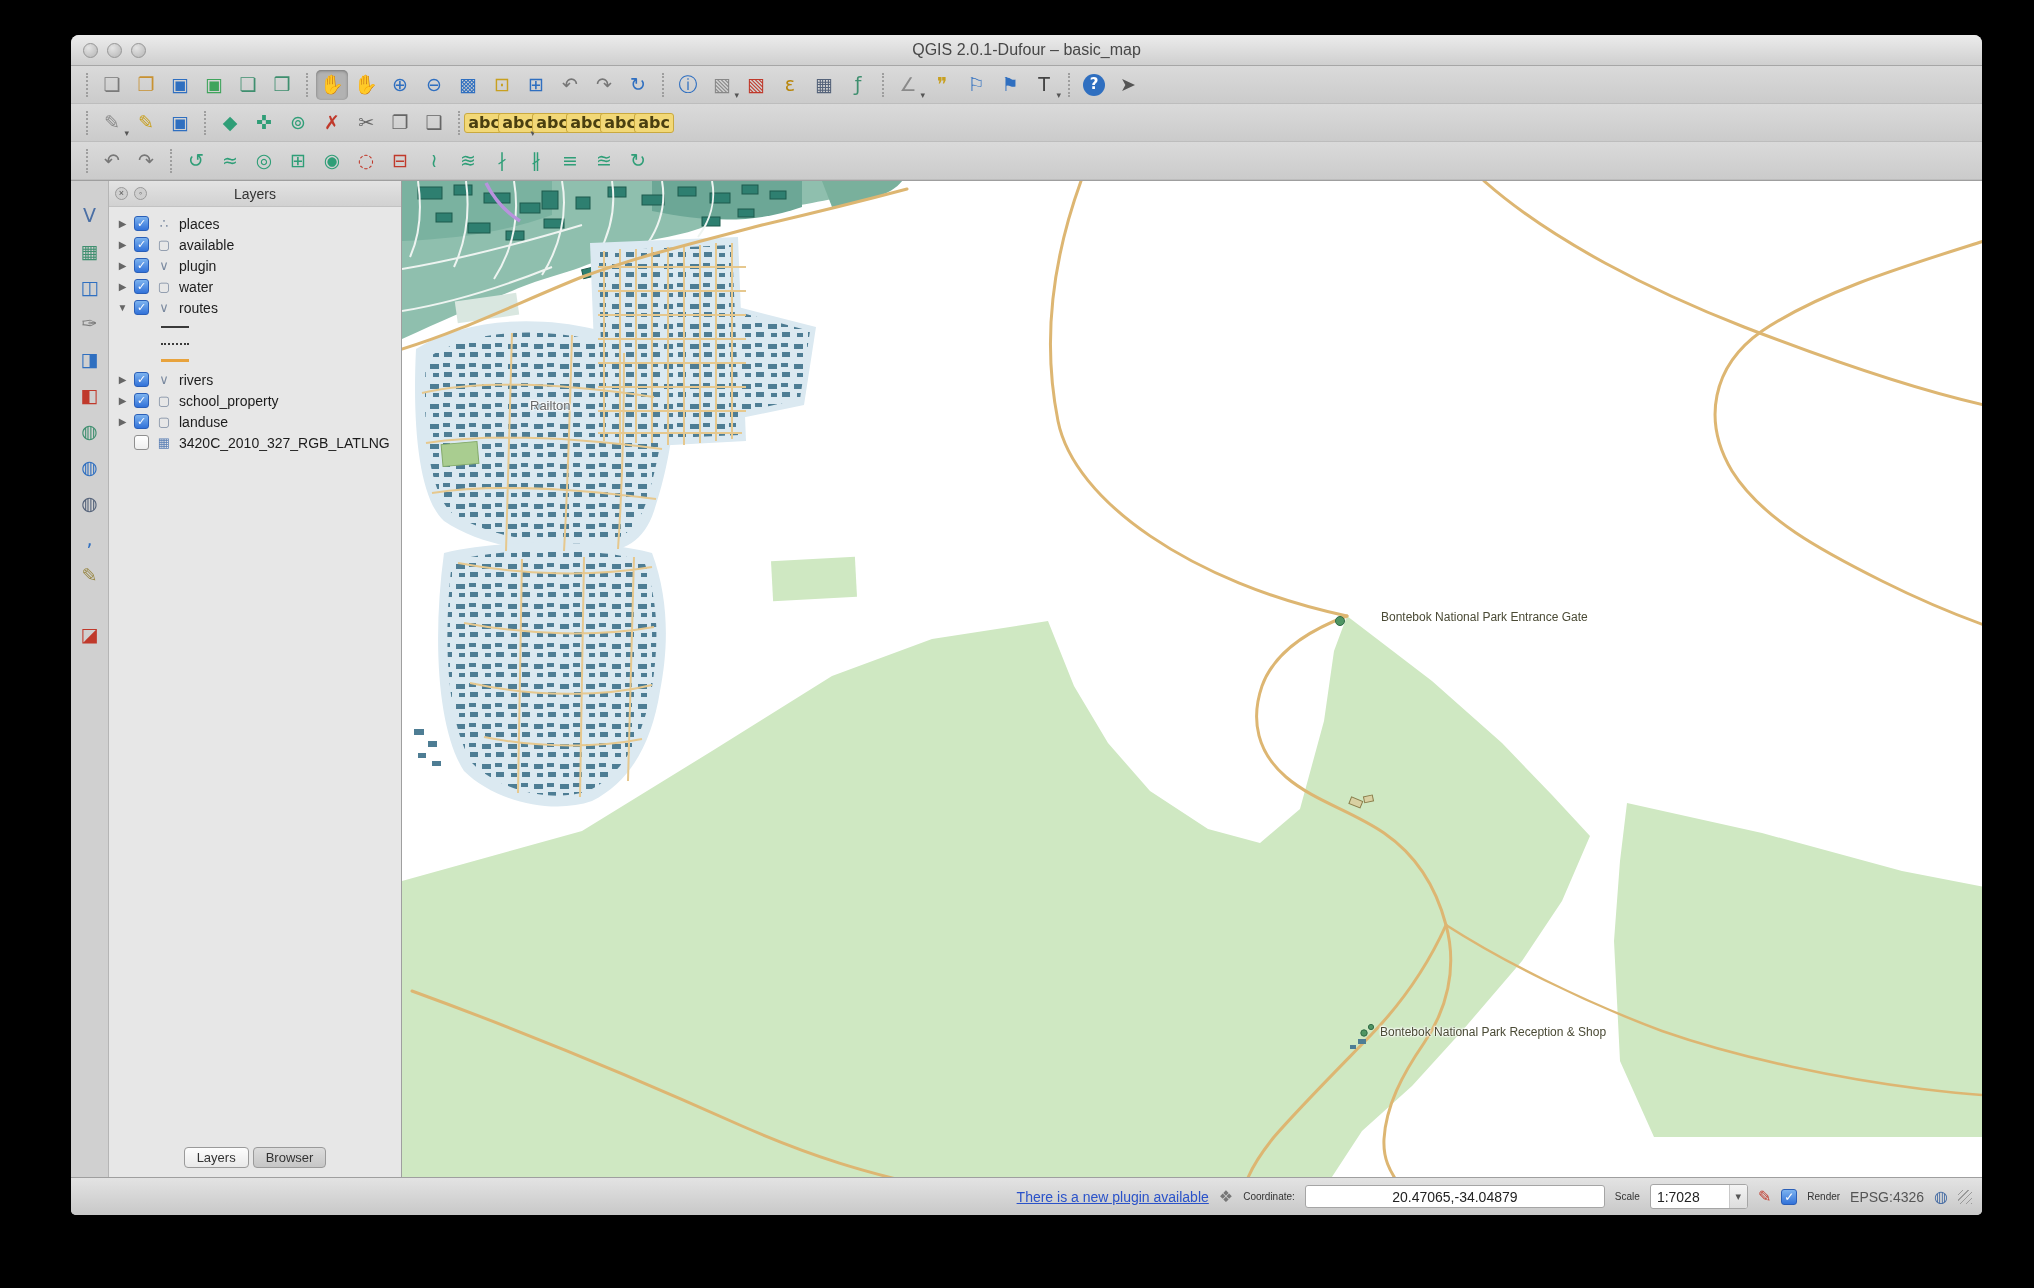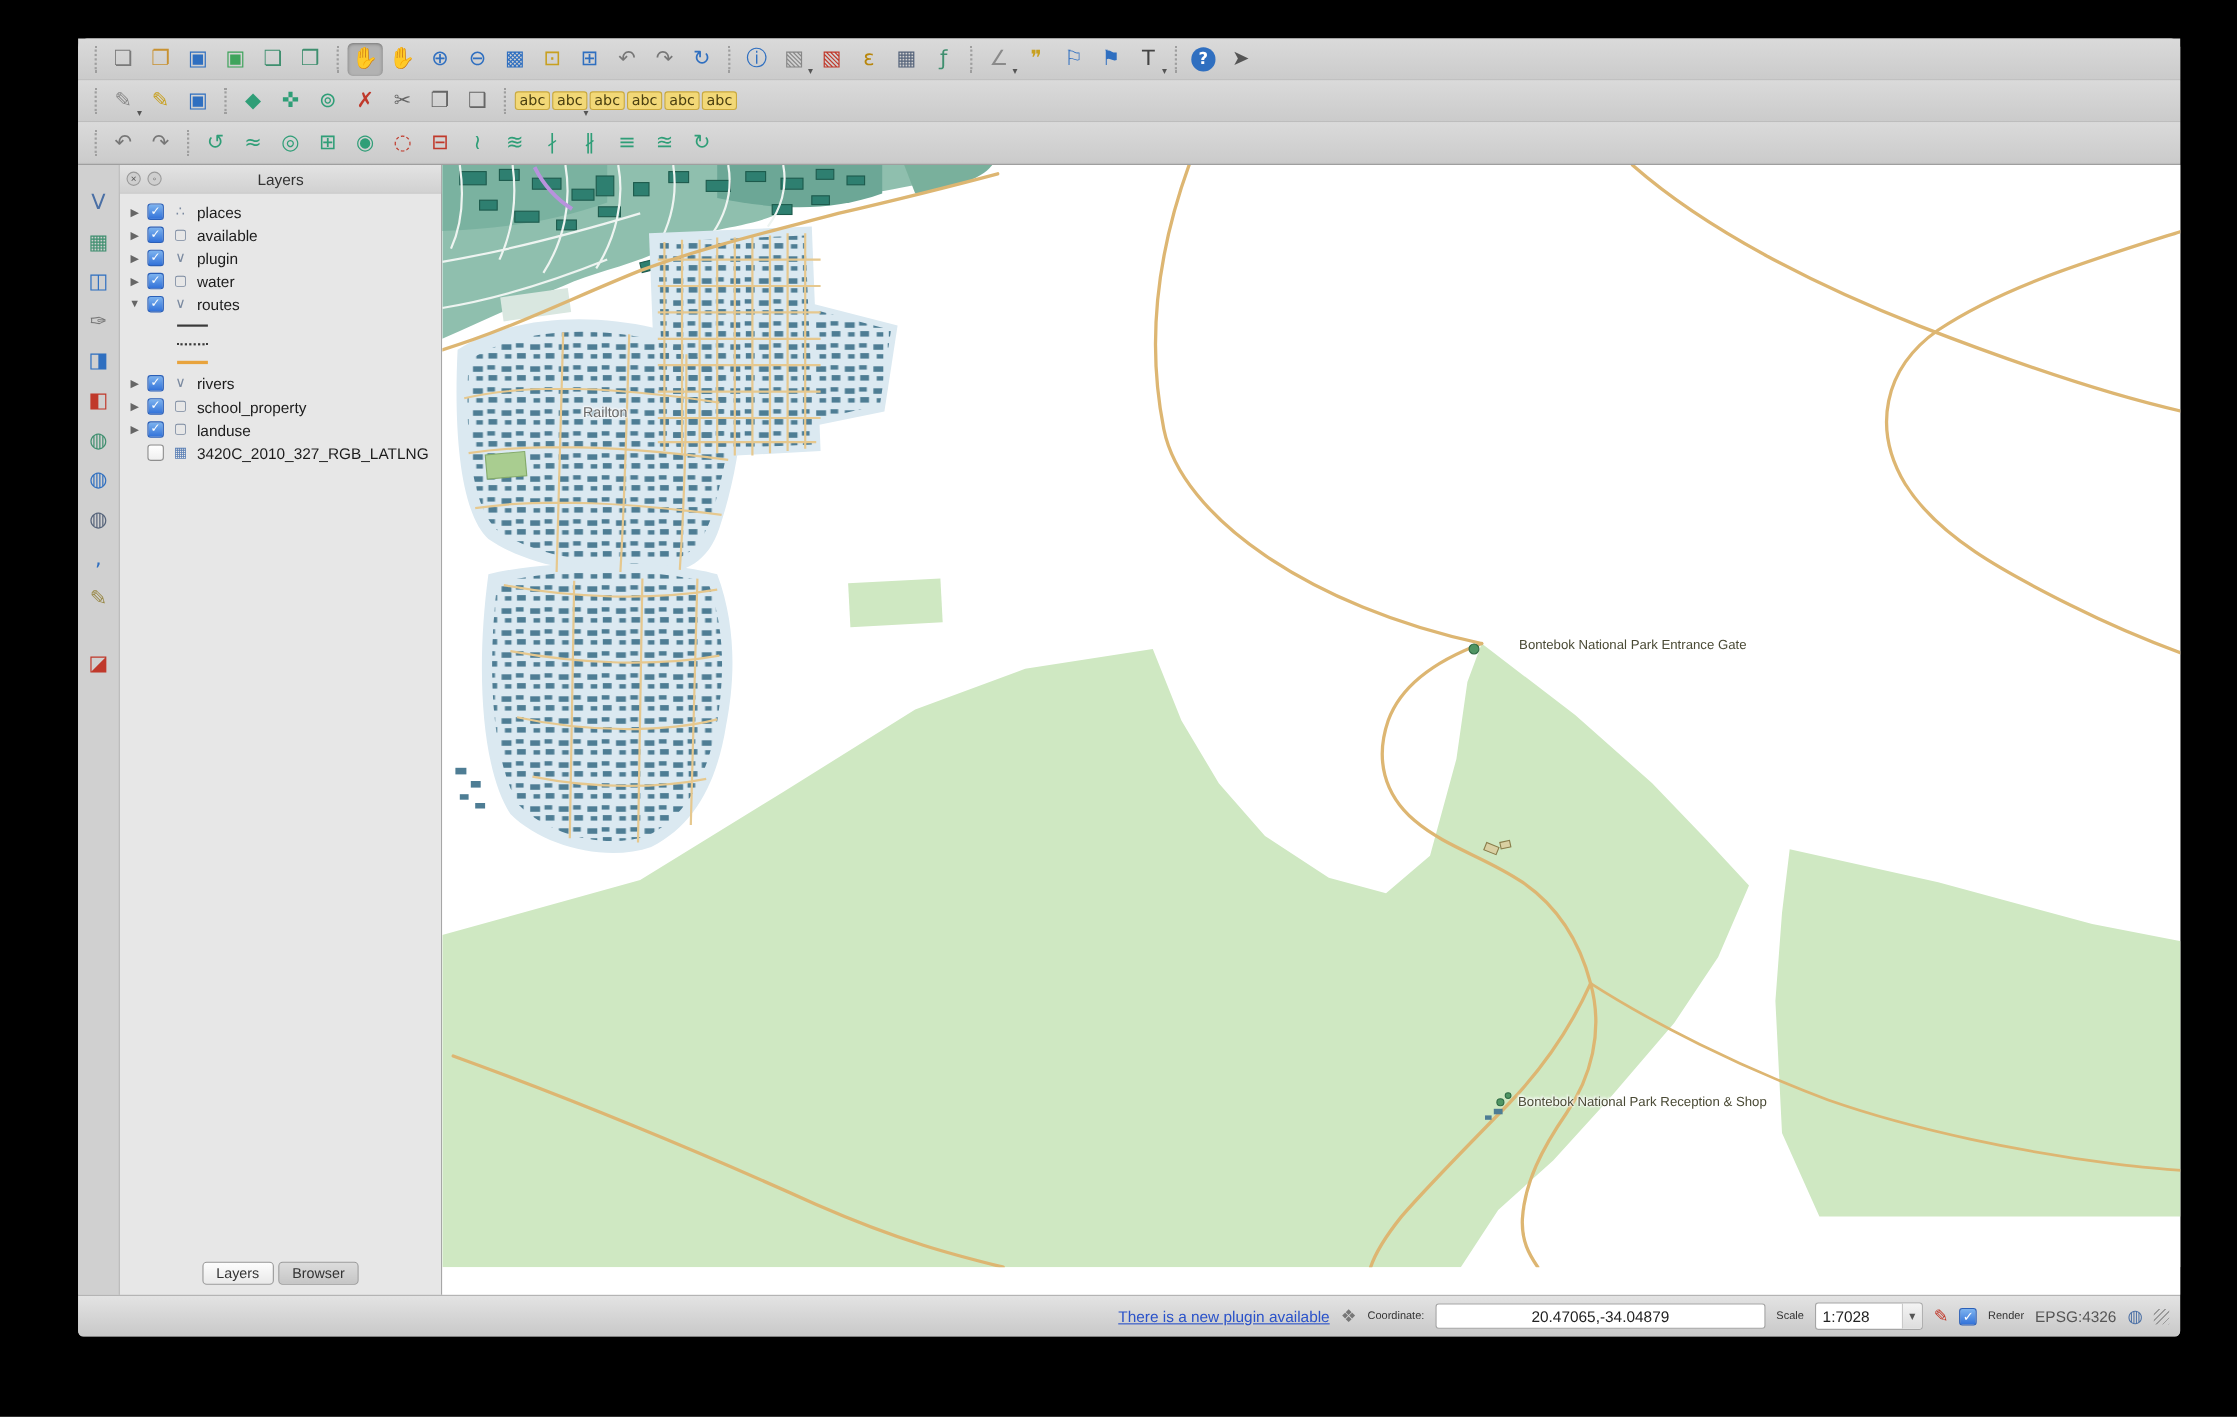--- a/index.html
+++ b/index.html
@@ -10,21 +10,21 @@
   .lights{position:absolute;left:12px;top:8px;display:flex;gap:9px}
   .light{width:15px;height:15px;border-radius:50%;background:radial-gradient(circle at 35% 30%,#e4e4e4,#b5b5b5);border:1px solid #969696;box-sizing:border-box}
   .title{text-align:center;line-height:30px;font-size:16px;color:#474747}
   
   .tb-row{height:37px;display:flex;align-items:center;padding-left:8px;background:linear-gradient(#dadada,#cbcbcb);border-bottom:1px solid #bdbdbd}
   .toolbars{border-bottom:1px solid #9f9f9f;flex:none}
   .tb-btn{width:32px;height:30px;display:flex;align-items:center;justify-content:center;position:relative;border-radius:5px;margin:0 1px;flex:none}
   .tb-btn .glyph{font-size:19px;line-height:1;font-family:"DejaVu Sans",sans-serif}
   .tb-btn.active{background:#b2b2b2;box-shadow:inset 0 1px 3px rgba(0,0,0,.35)}
   .tb-btn .caret{position:absolute;right:-1px;bottom:0;font-size:9px;color:#555}
-  .tb-btn.abc .glyph{font-size:13px;font-weight:normal;background:#f2d877;border:1px solid #c9a93f;border-radius:3px;padding:1px 3px;color:#4a3f10}
+  .tb-btn.abc .glyph{font-size:16px;font-weight:bold;background:#f2d877;border:1px solid #c9a93f;border-radius:3px;padding:1px 3px;color:#4a3f10}
   .tb-btn.round-blue .glyph{background:#2f6fc0;color:#fff;border-radius:50%;width:22px;height:22px;display:flex;align-items:center;justify-content:center;font-weight:bold;font-size:15px}
   .tb-sep{width:0;height:24px;border-left:2px dotted #9e9e9e;margin:0 7px;flex:none}
   .tb-gap{height:16px;flex:none}
   
   .content{flex:1;display:flex;min-height:0}
   .side-toolbar{width:37px;background:#d0d0d0;border-right:1px solid #b5b5b5;display:flex;flex-direction:column;align-items:center;padding-top:20px;gap:7px;flex:none}
   .side-toolbar .tb-btn{width:30px;height:29px}
   
   .layers-panel{width:292px;background:#e7e7e7;border-right:1px solid #9f9f9f;display:flex;flex-direction:column;flex:none}
   .panel-header{height:25px;display:flex;align-items:center;position:relative;background:linear-gradient(#e3e3e3,#d1d1d1);border-bottom:1px solid #c2c2c2;flex:none}
@@ -66,20 +66,28 @@
   .sb-icon.brush{color:#c0392b}
   .sb-crs{font-size:14px;color:#555}
   .sb-iconbtn{font-size:16px;color:#4a6fa5;font-family:"DejaVu Sans",sans-serif}
   .grip{width:14px;height:14px;background:repeating-linear-gradient(135deg,transparent 0 3px,#9a9a9a 3px 4px)}
 </style>
 </head>
 <body>
 
 <div class="window">
 
+  <div class="titlebar">
+    <div class="lights">
+      <span class="light"></span>
+      <span class="light"></span>
+      <span class="light"></span>
+    </div>
+    <div class="title">QGIS 2.0.1-Dufour – basic_map</div>
+  </div>
 
   <div class="toolbars">
     <div class="tb-row" id="tb-row1">
         <div class="tb-sep"></div>
         <div class="tb-btn">
           <span class="glyph" style="color: rgb(122, 122, 122);">❏</span>
         </div>
         <div class="tb-btn">
           <span class="glyph" style="color: rgb(200, 146, 50);">❐</span>
         </div>

